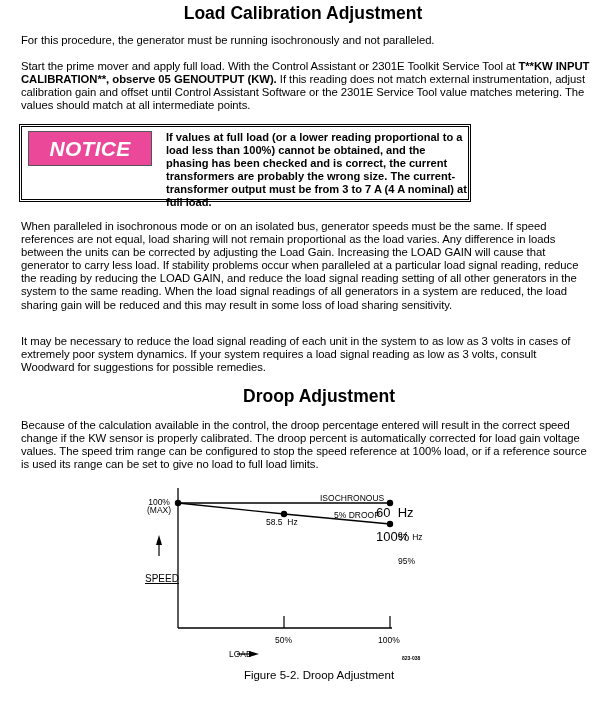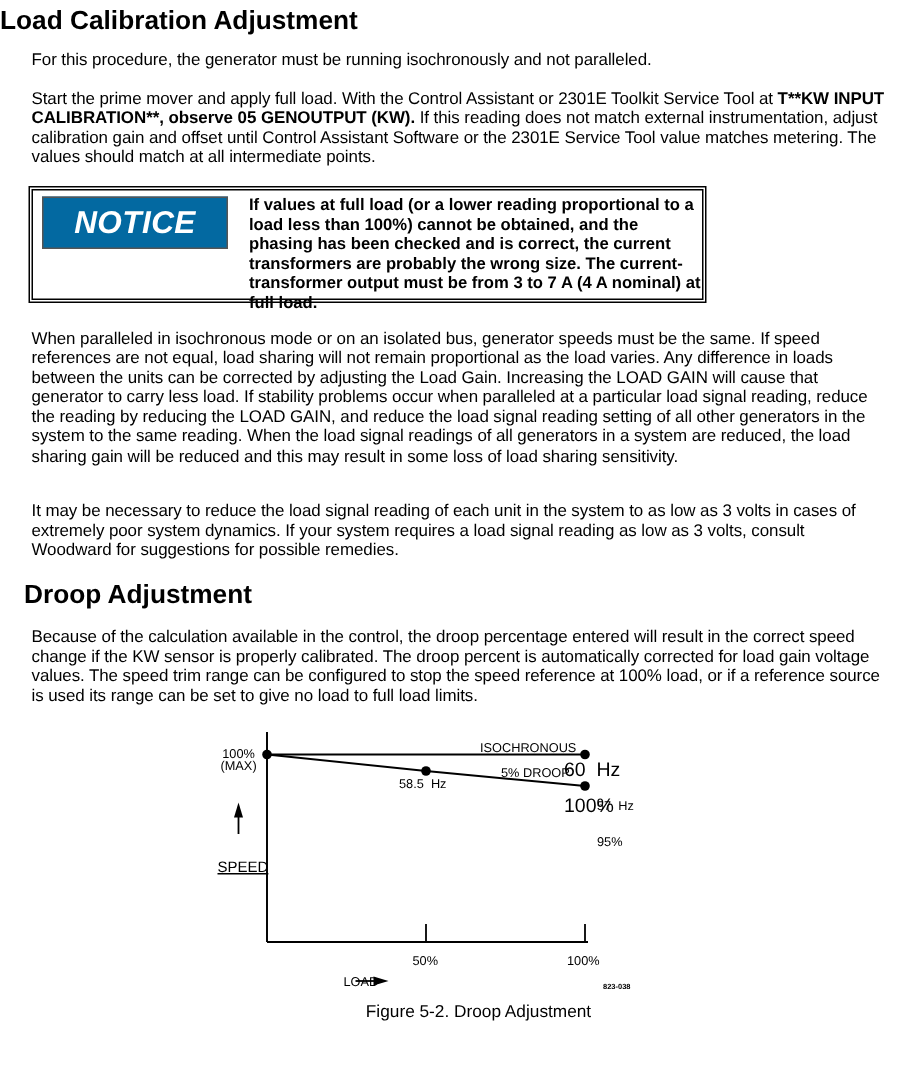--- a/index.html
+++ b/index.html
@@ -1,26 +1,26 @@
 <!DOCTYPE html>
 <html><head>
 <meta charset="utf-8">
 <style>
   html, body { margin: 0; padding: 0; background: #ffffff; }
   body { width: 606px; height: 713px; position: relative; overflow: hidden;
          font-family: "Liberation Sans", sans-serif; color: #000; }
-  .h1 { position: absolute; left: 0; width: 606px; text-align: left;
+  .h1 { position: absolute; left: 0; width: 606px; text-align: center;
         font-weight: bold; font-size: 17.5px; }
   .p { position: absolute; left: 21px; width: 570px; font-size: 11.3px;
        line-height: 13.1px; letter-spacing: -0.05px; }
   .p b { font-weight: bold; }
   .notice-wrap { position: absolute; left: 19px; top: 124px; width: 452px; height: 78px;
                  border: 3px double #000; box-sizing: border-box; }
   .notice-badge { position: absolute; left: 6px; top: 4px; width: 124px; height: 35px;
-                  background: #0369a1; border: 1px solid #555; box-sizing: border-box;
+                  background: #ec4899; border: 1px solid #555; box-sizing: border-box;
                   color: #fff; font-style: italic; font-weight: bold; font-size: 21px;
                   display: flex; align-items: center; justify-content: center; letter-spacing: 0.3px; }
   .notice-text { position: absolute; left: 144px; top: 4px; width: 305px;
                  font-weight: bold; font-size: 11.1px; line-height: 13.1px; }
   .fig { position: absolute; left: 0; top: 480px; width: 514px; height: 210px; }
   .fig svg { position: absolute; left: 0; top: 0; }
   .caption { position: absolute; left: 0; width: 606px; text-align: center; top: 669px; font-size: 11.5px; padding-left: 16px; }
 </style>
 </head>
 <body>

